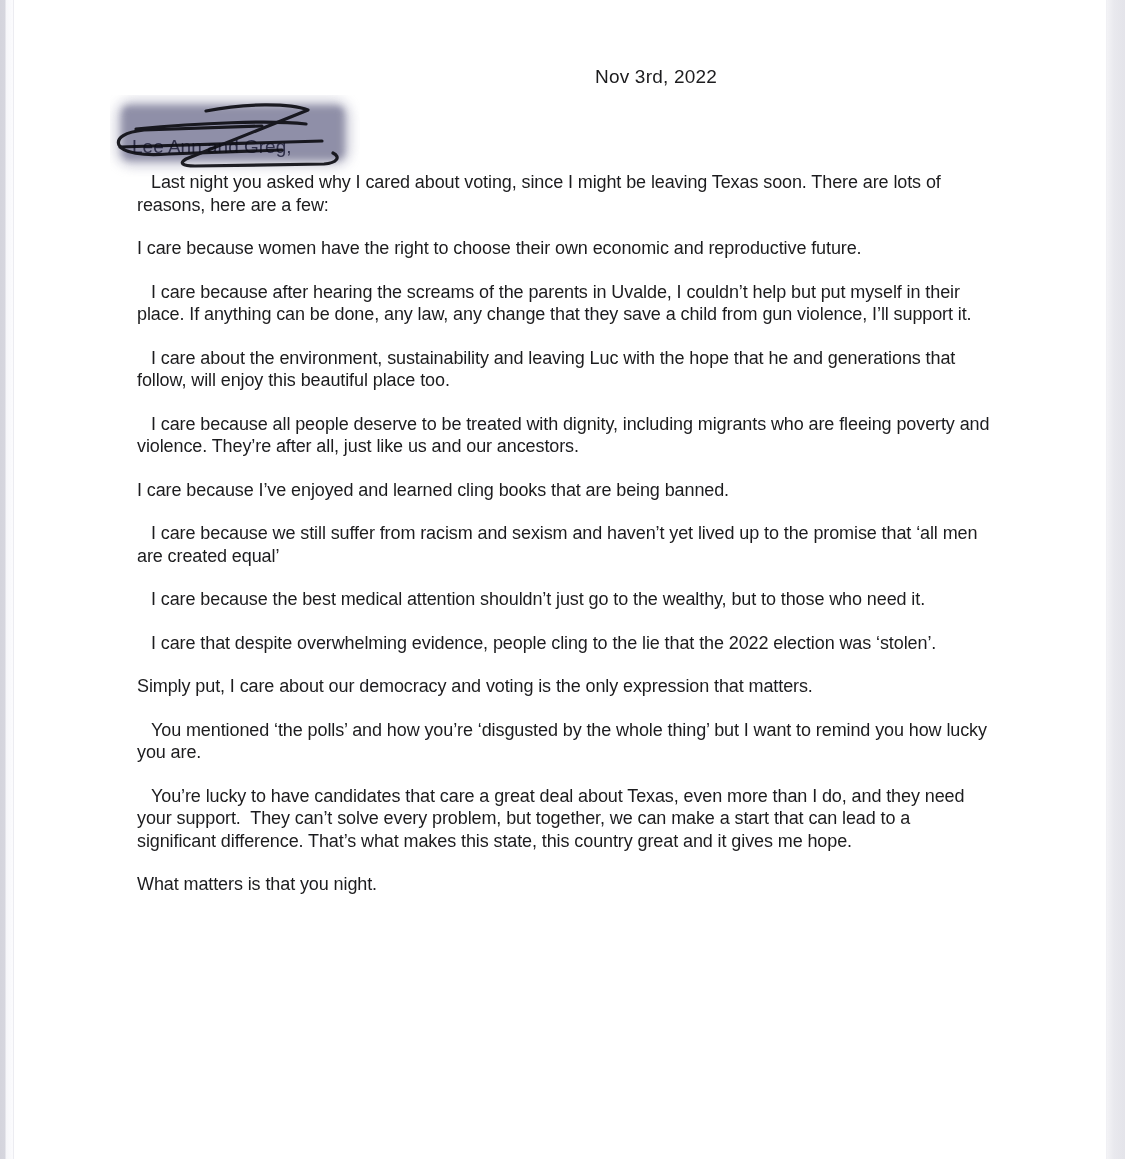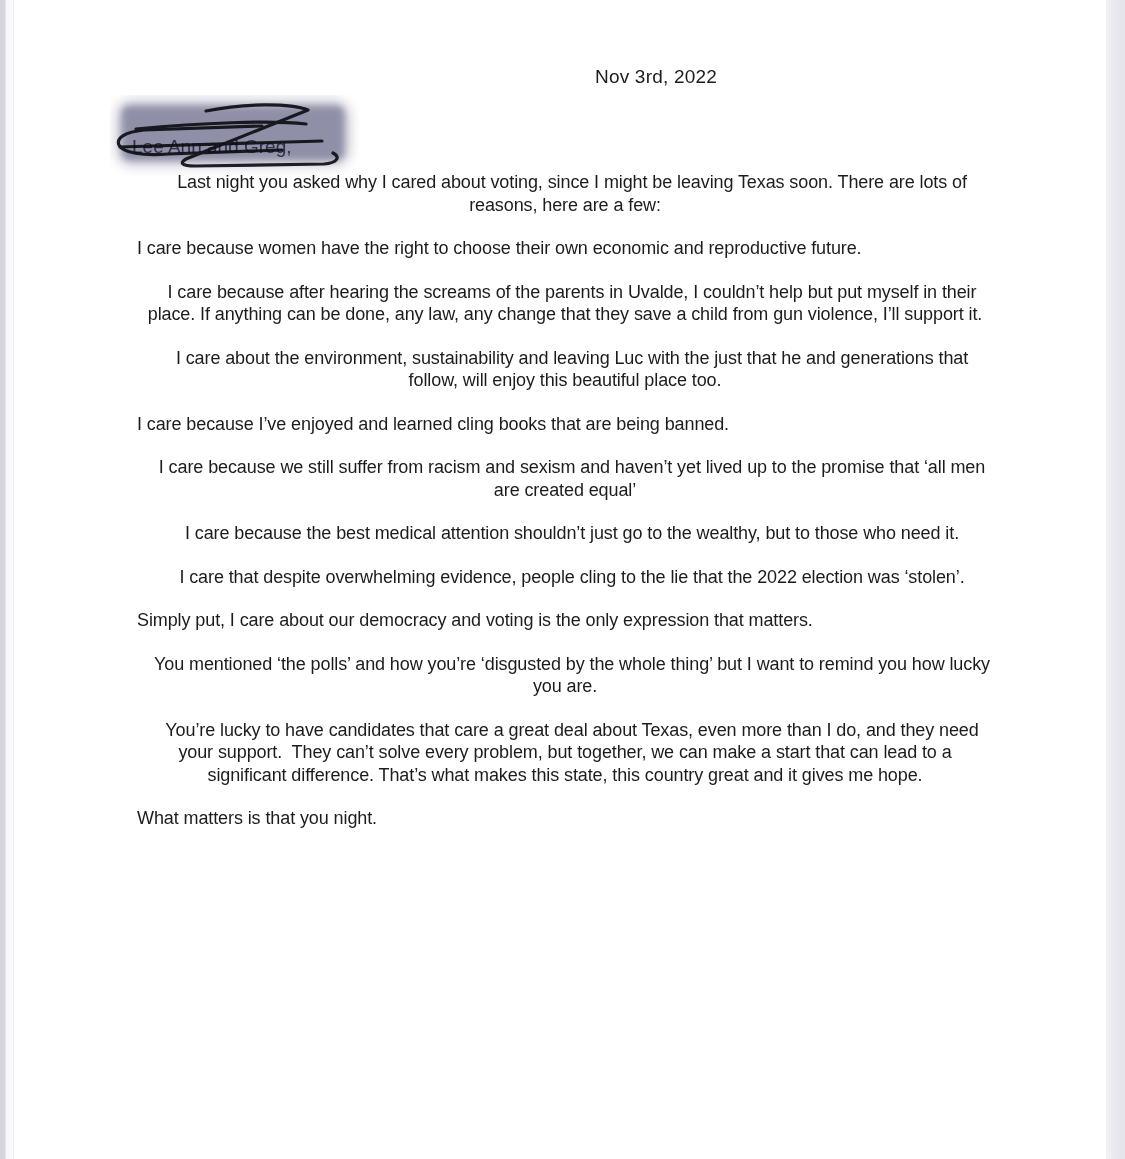--- a/index.html
+++ b/index.html
@@ -60,21 +60,20 @@
     line-height: 22.5px;
     letter-spacing: -0.1px;
     color: #1c1c1e;
   }
   .body-text p {
     margin: 0 0 21px 0;
     white-space: pre-wrap;
   }
   .body-text p.indent {
     text-indent: 14px;
-    text-align: center;
   }
 </style>
 </head>
 <body>
 
 <div class="screen">
 
   <div class="edge-left"></div>
   <div class="edge-right"></div>
 
@@ -104,21 +103,22 @@
           <path d="M26,34 C90,28 160,25 196,29"></path>
           <path d="M96,16 C135,8 180,8 198,15 L76,64 C69,68 72,71 85,71 L214,69 C227,68 231,62 223,58"></path>
         </g>
       </svg>
     </div>
 
     <div class="body-text" id="paragraphs">
         <p class="indent">Last night you asked why I cared about voting, since I might be leaving Texas soon. There are lots of reasons, here are a few:</p>
         <p>I care because women have the right to choose their own economic and reproductive future.</p>
         <p class="indent">I care because after hearing the screams of the parents in Uvalde, I couldn’t help but put myself in their place. If anything can be done, any law, any change that they save a child from gun violence, I’ll support it.</p>
-        <p class="indent">I care about the environment, sustainability and leaving Luc with the just that he and generations that follow, will enjoy this beautiful place too.</p>
+        <p class="indent">I care about the environment, sustainability and leaving Luc with the hope that he and generations that follow, will enjoy this beautiful place too.</p>
+        <p class="indent">I care because all people deserve to be treated with dignity, including migrants who are fleeing poverty and violence. They’re after all, just like us and our ancestors.</p>
         <p>I care because I’ve enjoyed and learned cling books that are being banned.</p>
         <p class="indent">I care because we still suffer from racism and sexism and haven’t yet lived up to the promise that ‘all men are created equal’</p>
         <p class="indent">I care because the best medical attention shouldn’t just go to the wealthy, but to those who need it.</p>
         <p class="indent">I care that despite overwhelming evidence, people cling to the lie that the 2022 election was ‘stolen’.</p>
         <p>Simply put, I care about our democracy and voting is the only expression that matters.</p>
         <p class="indent">You mentioned ‘the polls’ and how you’re ‘disgusted by the whole thing’ but I want to remind you how lucky you are.</p>
         <p class="indent">You’re lucky to have candidates that care a great deal about Texas, even more than I do, and they need your support.  They can’t solve every problem, but together, we can make a start that can lead to a significant difference. That’s what makes this state, this country great and it gives me hope.</p>
         <p>What matters is that you night.</p>
       </div>
 

